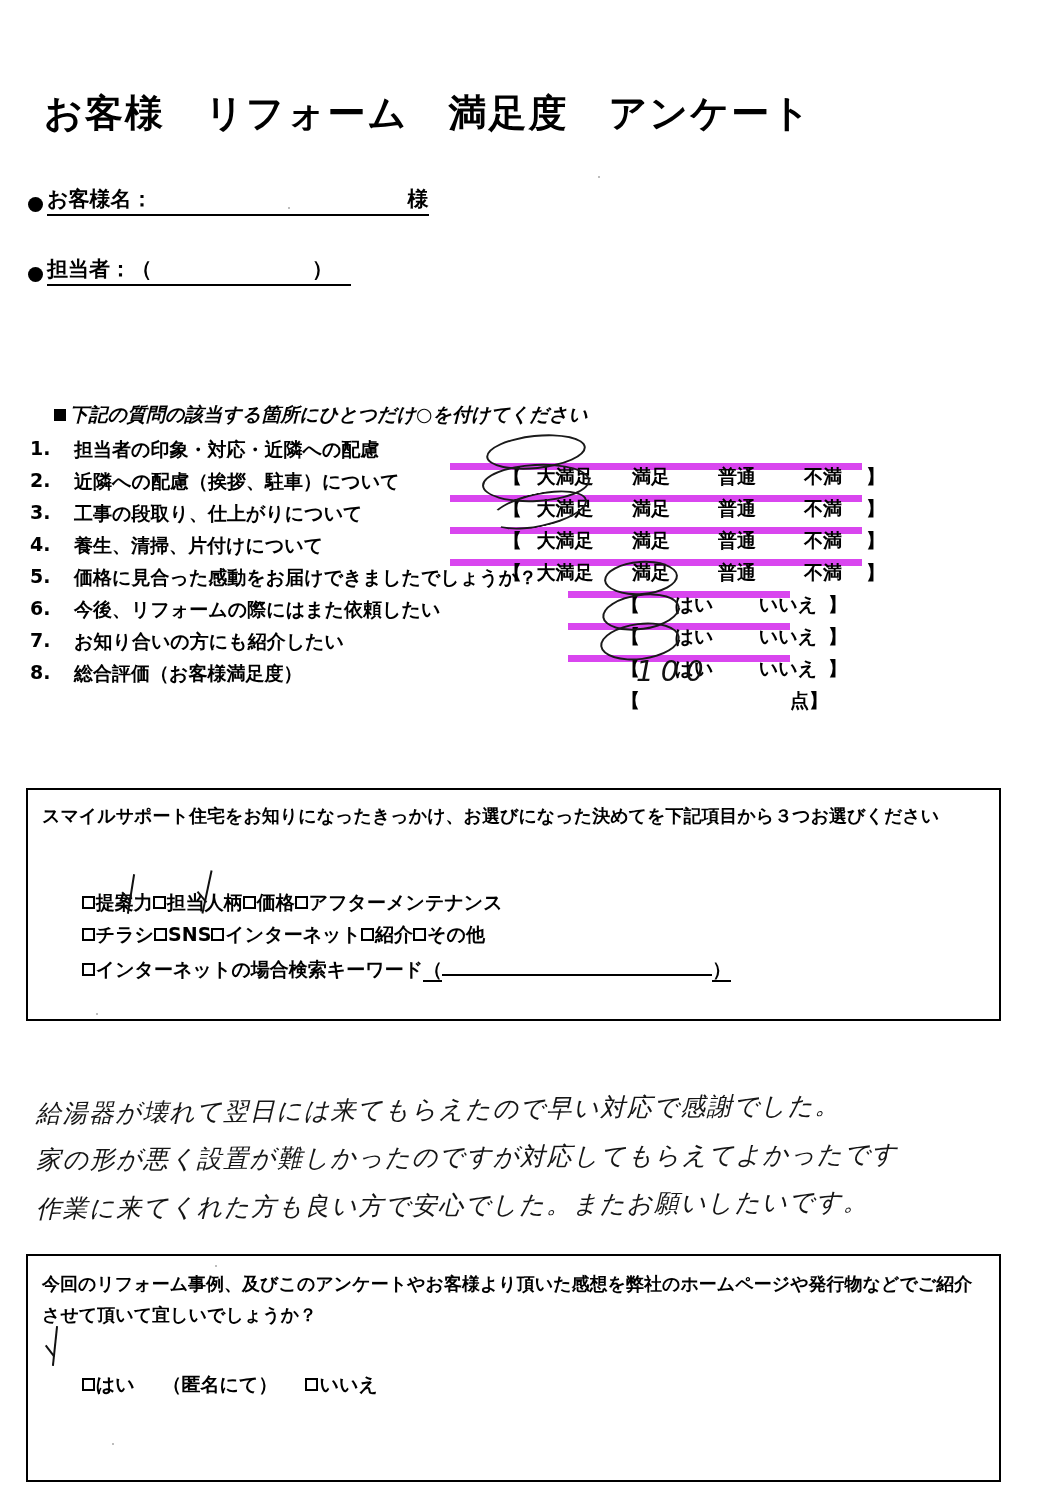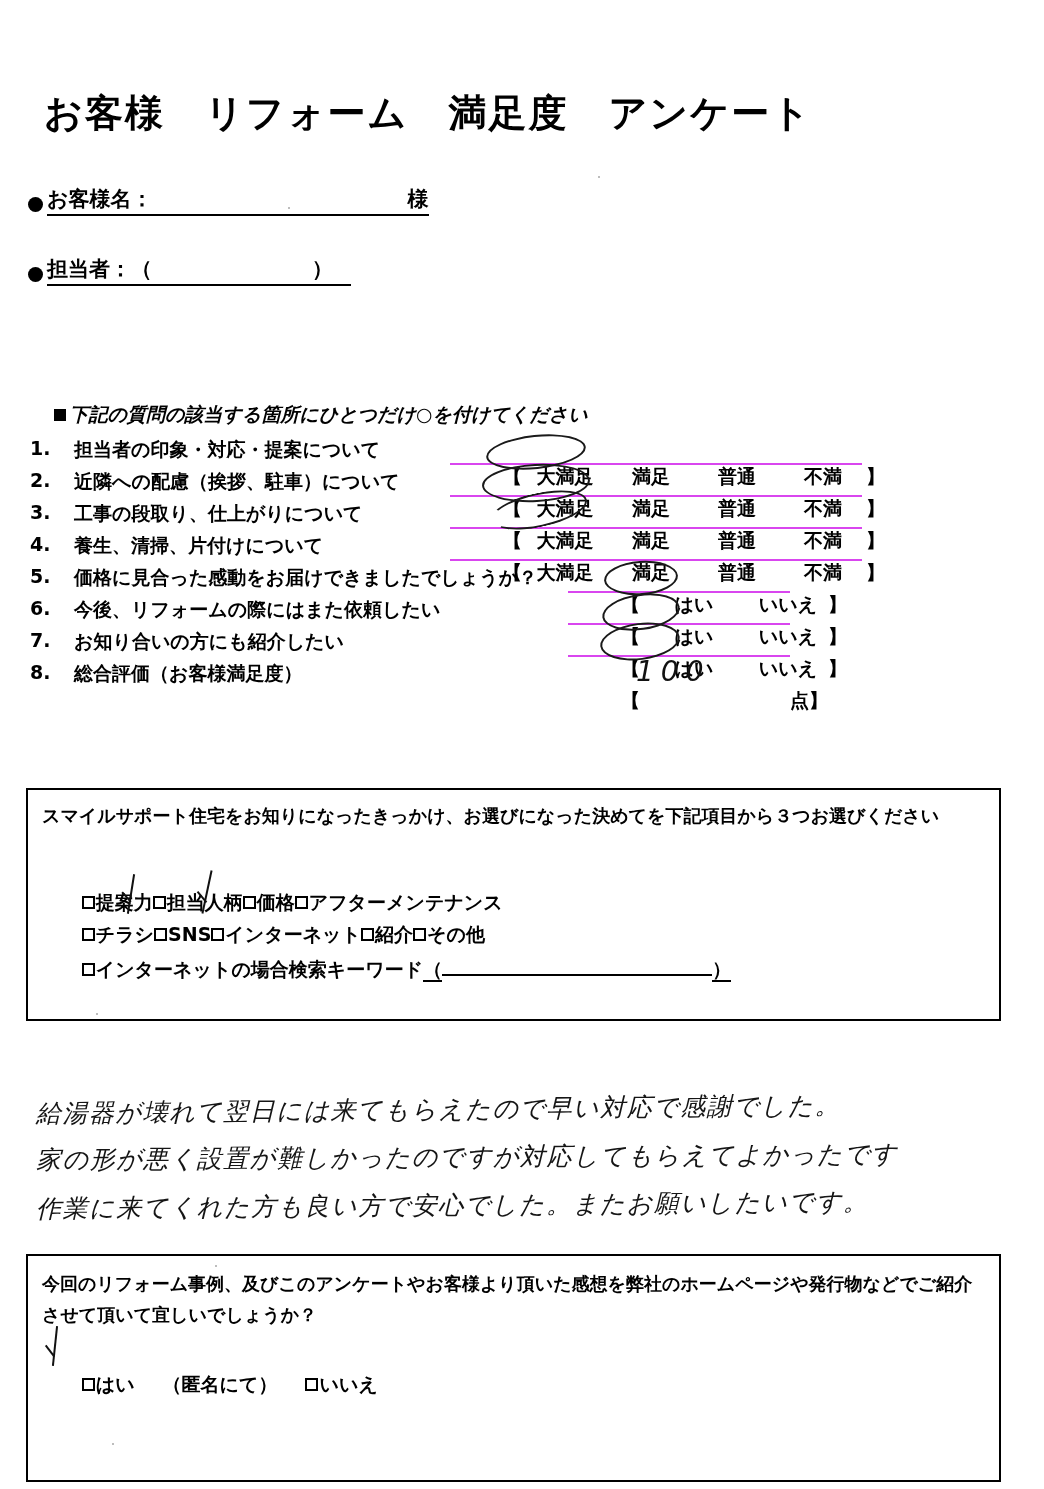--- a/index.html
+++ b/index.html
@@ -131,21 +131,21 @@
   .qtext {
     font-size: 19px;
     font-weight: bold;
   }
 
   .answers {
     position: absolute;
     font-size: 19px;
     font-weight: bold;
     white-space: pre;
-    border-bottom: 2px solid #d946ef;
+    border-bottom: 7px solid #d946ef;
     line-height: 26px;
     height: 26px;
     box-sizing: content-box;
   }
   .answers.scale { left: 420px; width: 412px; }
   .answers.yn    { left: 538px; width: 222px; }
   .answers.score { left: 538px; width: 222px; border-bottom: none; }
 
   .brk { font-weight: bold; }
   .opt { display: inline-block; text-align: center; }
@@ -279,21 +279,21 @@
   </div>
 
   <div class="instruction">
     <span class="sq"></span><span>下記の質問の該当する箇所にひとつだけ○を付けてください</span>
   </div>
 
   <div class="qlist">
 
     <div class="qrow">
       <span class="qnum">1.</span>
-      <span class="qtext">担当者の印象・対応・提案について</span>
+      <span class="qtext">担当者の印象・対応・近隣への配慮</span>
       <span class="answers scale">
         <span class="brk">【</span><span class="opt">大満足</span><span class="opt">満足</span><span class="opt">普通</span><span class="opt">不満</span><span class="brk">】</span>
       </span>
       <span class="circle-mark" style="left:456px; top:-2px; width:96px; height:30px;"></span>
     </div>
 
     <div class="qrow">
       <span class="qnum">2.</span>
       <span class="qtext">近隣への配慮（挨拶、駐車）について</span>
       <span class="answers scale">

